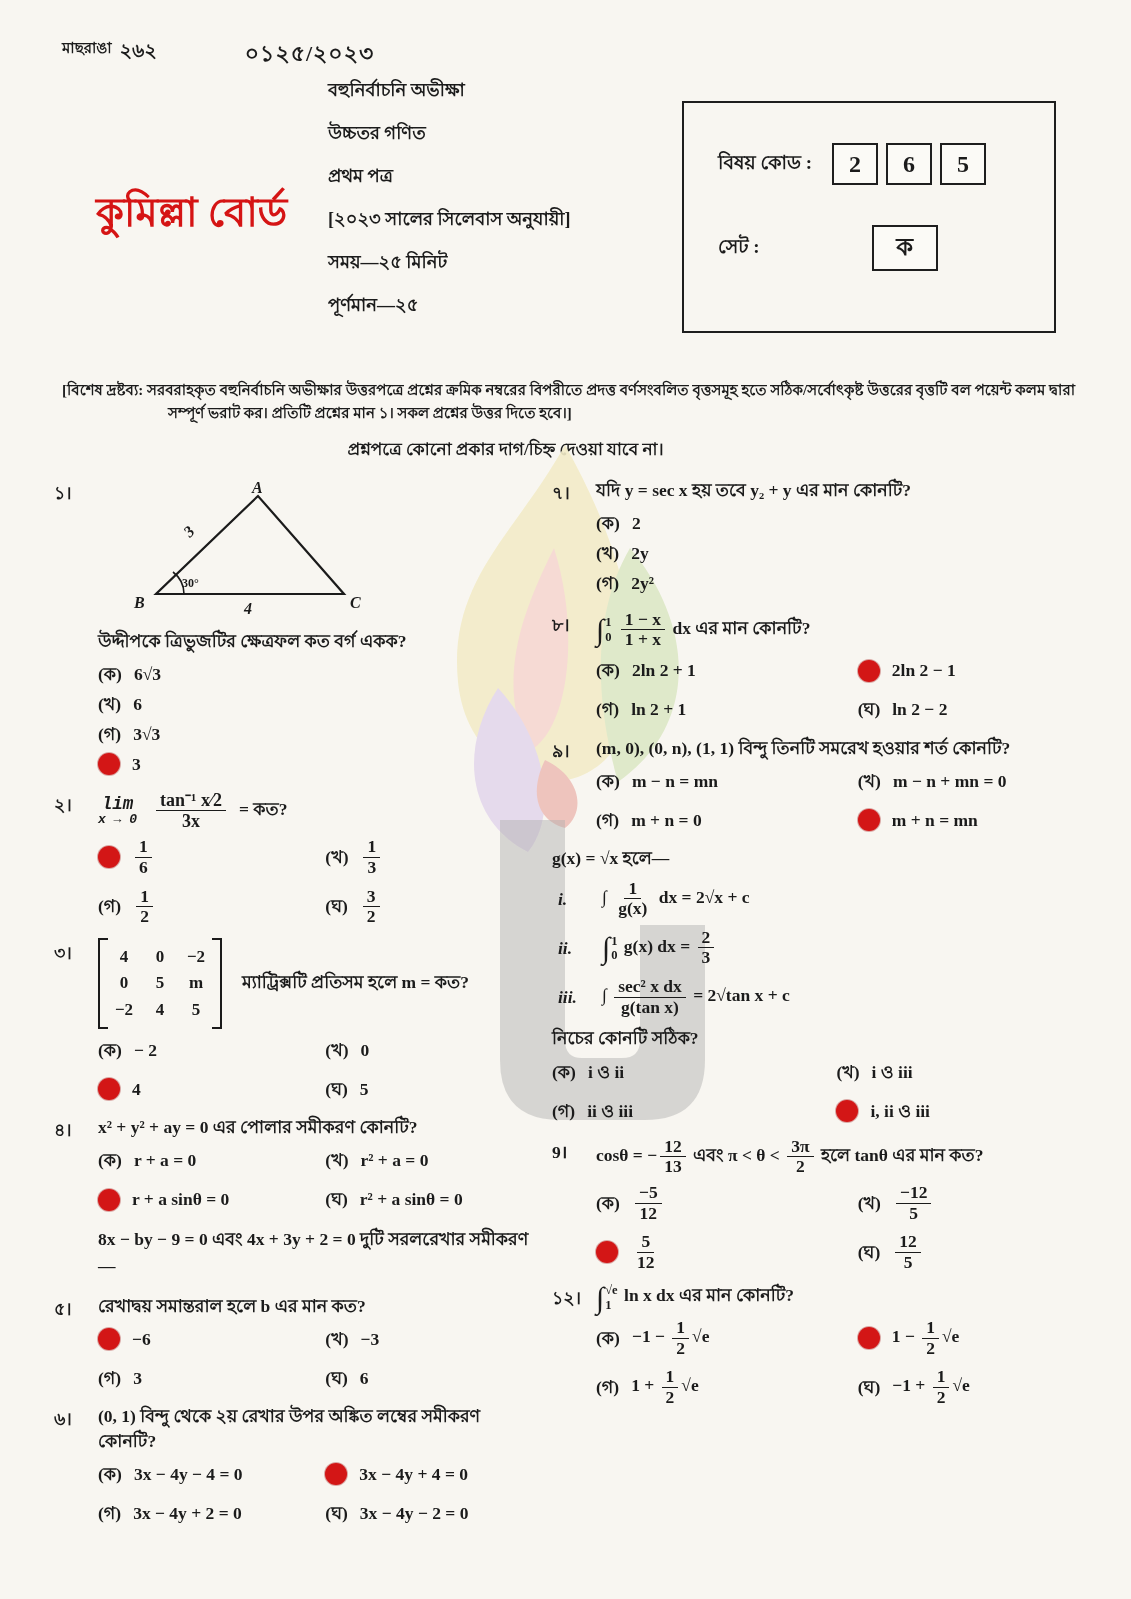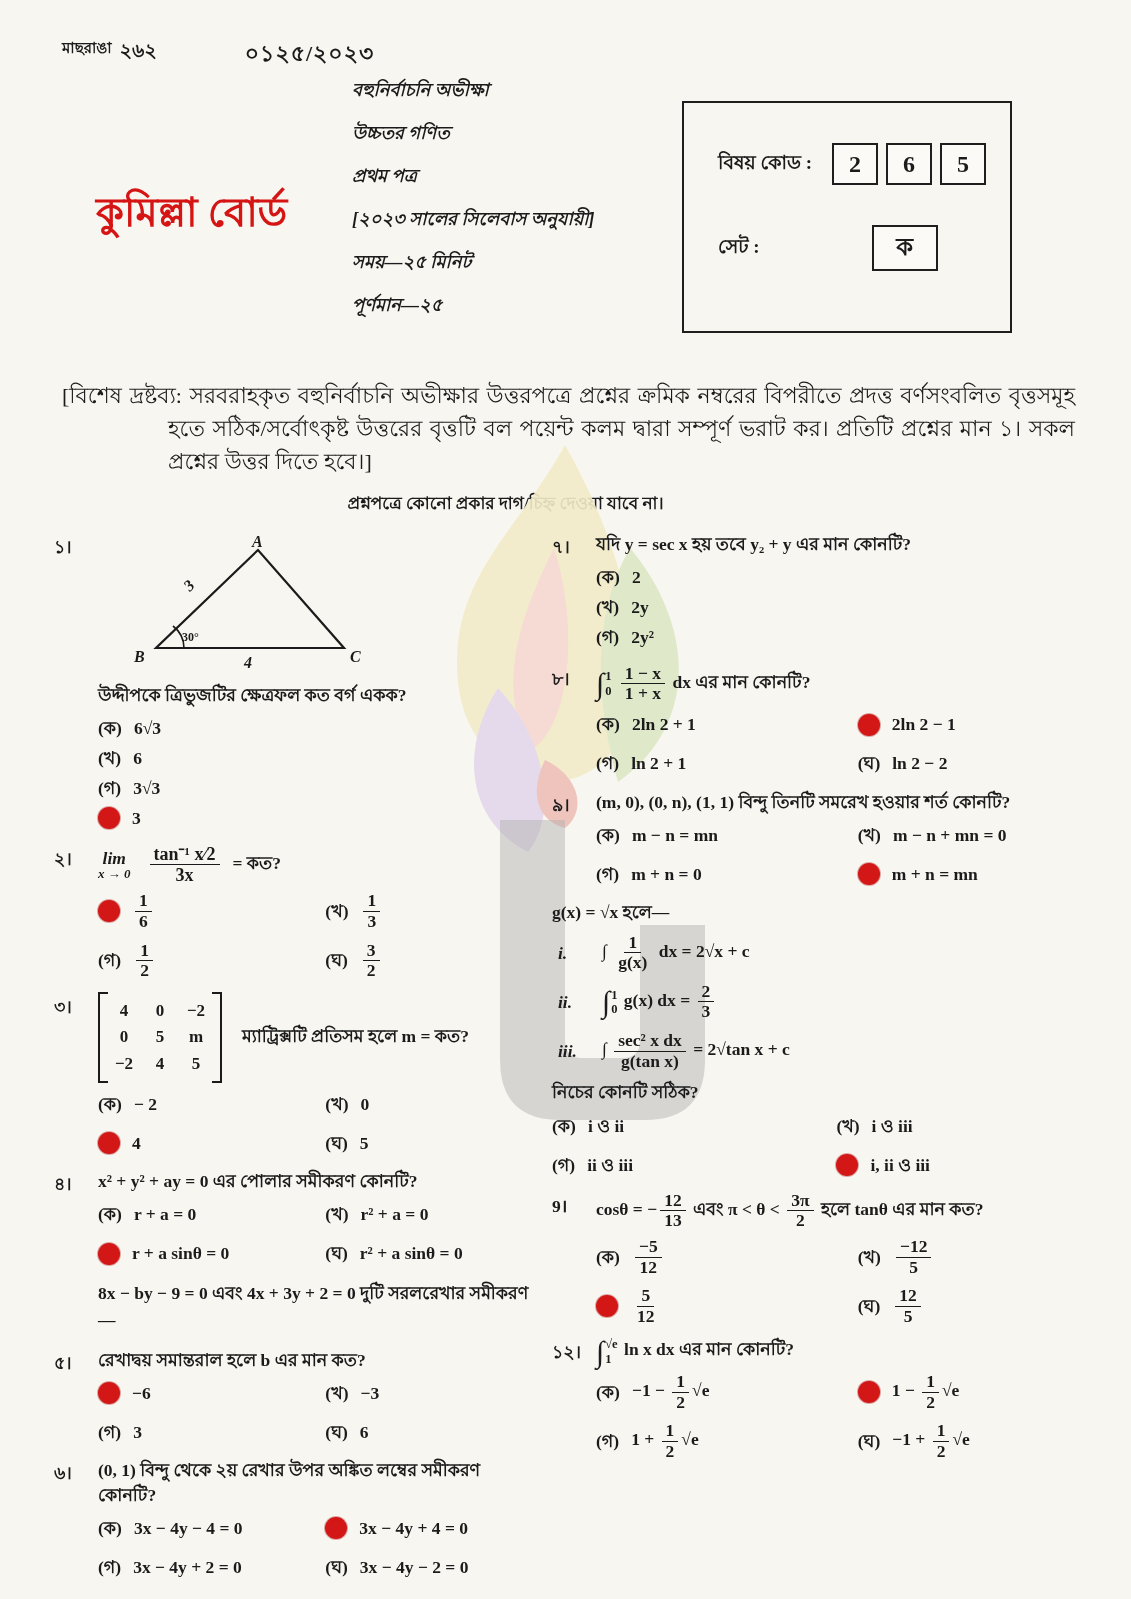--- a/index.html
+++ b/index.html
@@ -19,45 +19,45 @@
   }
   .mast-left{font-size:15px;font-weight:700;}
   .page-number{font-size:19px;font-weight:700;transform:translateX(-40px);}
   .paper-code{font-size:22px;font-weight:800;letter-spacing:1px;}
   
   .masthead{position:relative;height:300px;}
   .board-name{
     position:absolute;left:96px;top:108px;
     color:var(--red,#d51414);font-size:40px;font-weight:800;
   }
-  .exam-block{position:absolute;left:352px;top:8px;font-style:italic;}
+  .exam-block{position:absolute;left:328px;top:8px;}
   .exam-line{font-size:18px;font-weight:700;margin-bottom:25px;line-height:1;}
   .code-box{
-    position:absolute;left:682px;top:28px;width:330px;height:232px;
+    position:absolute;left:682px;top:28px;width:374px;height:232px;
     border:2.5px solid #1e1e1e;box-sizing:border-box;
     padding:40px 20px 0 34px;
   }
   .code-row{display:flex;align-items:center;}
   .code-label{font-size:19px;font-weight:700;margin-right:20px;}
   .digit-boxes{display:flex;gap:8px;}
   .digit{
     width:46px;height:42px;border:2.2px solid #1e1e1e;box-sizing:border-box;
     display:flex;align-items:center;justify-content:center;
     font-size:24px;font-weight:700;background:#fbfaf6;
   }
   .set-row{margin-top:40px;}
   .set-box{
     width:66px;height:46px;border:2.2px solid #1e1e1e;box-sizing:border-box;
     display:flex;align-items:center;justify-content:center;
     font-size:24px;font-weight:800;margin-left:92px;background:#fbfaf6;
   }
   
   .notice{
     margin:6px 56px 12px 62px;
-    font-size:22px;font-weight:400;line-height:1.5;
+    font-size:15px;font-weight:700;line-height:1.5;
     padding-left:106px;text-indent:-106px;text-align:justify;
   }
   .warning{
     text-align:center;font-weight:800;font-size:17px;margin:12px 120px 6px 0;
   }
   
   .questions{
     position:relative;z-index:1;
     display:flex;gap:16px;
     padding:8px 30px 0 54px;
@@ -84,21 +84,21 @@
     box-shadow:0 0 0 1px rgba(160,20,20,.35);
   }
   
   .frac{display:inline-flex;flex-direction:column;align-items:center;vertical-align:middle;line-height:1.12;margin:0 3px;}
   .frac .fn{padding:0 4px;border-bottom:1.6px solid currentColor;}
   .frac .fd{padding:0 4px;}
   .frac.big{font-size:18px;}
   .int{display:inline-flex;align-items:center;vertical-align:middle;margin-right:2px;}
   .int-sign{font-size:30px;line-height:.9;font-weight:400;}
   .int-lims{display:inline-flex;flex-direction:column;font-size:12.5px;line-height:1.15;margin-left:1px;font-weight:700;}
-  .lim{display:inline-flex;flex-direction:column;align-items:center;line-height:1.05;margin-right:6px;font-style:italic;}
+  .lim{display:inline-flex;flex-direction:column;align-items:center;line-height:1.05;margin-right:6px;font-style:italic;font-family:Liberation Mono, monospace;}
   .lim-under{font-size:13px;}
   
   .bmatrix{
     position:relative;display:inline-grid;grid-template-columns:repeat(3,auto);
     column-gap:16px;row-gap:3px;padding:7px 16px;margin-right:10px;
   }
   .bmatrix::before{content:'';position:absolute;top:0;bottom:0;left:0;width:8px;
     border:2.2px solid #1b1b1b;border-right:none;}
   .bmatrix::after{content:'';position:absolute;top:0;bottom:0;right:0;width:8px;
     border:2.2px solid #1b1b1b;border-left:none;}

